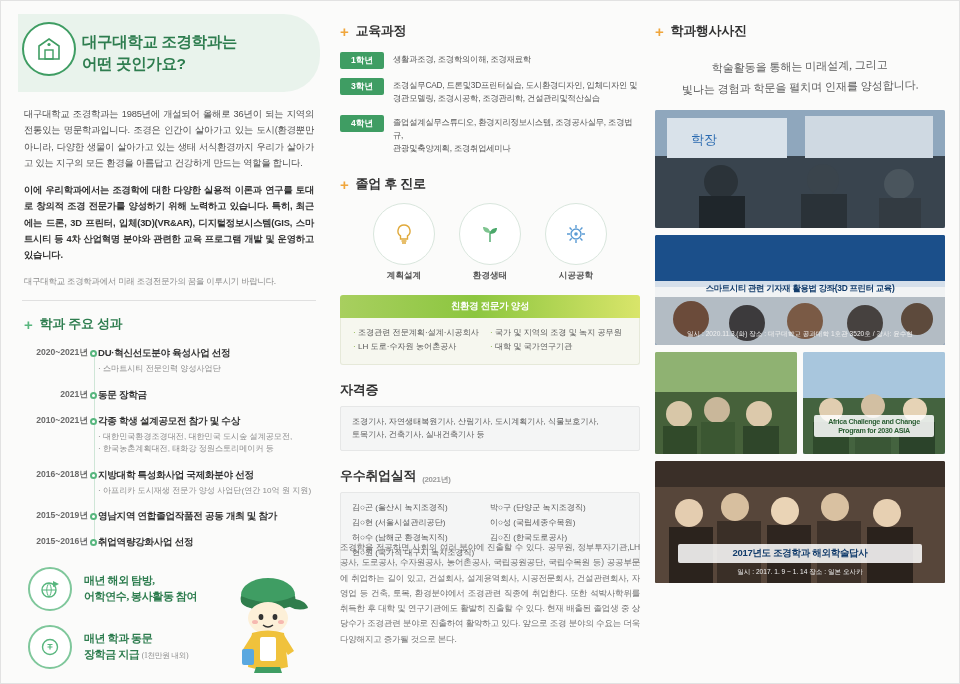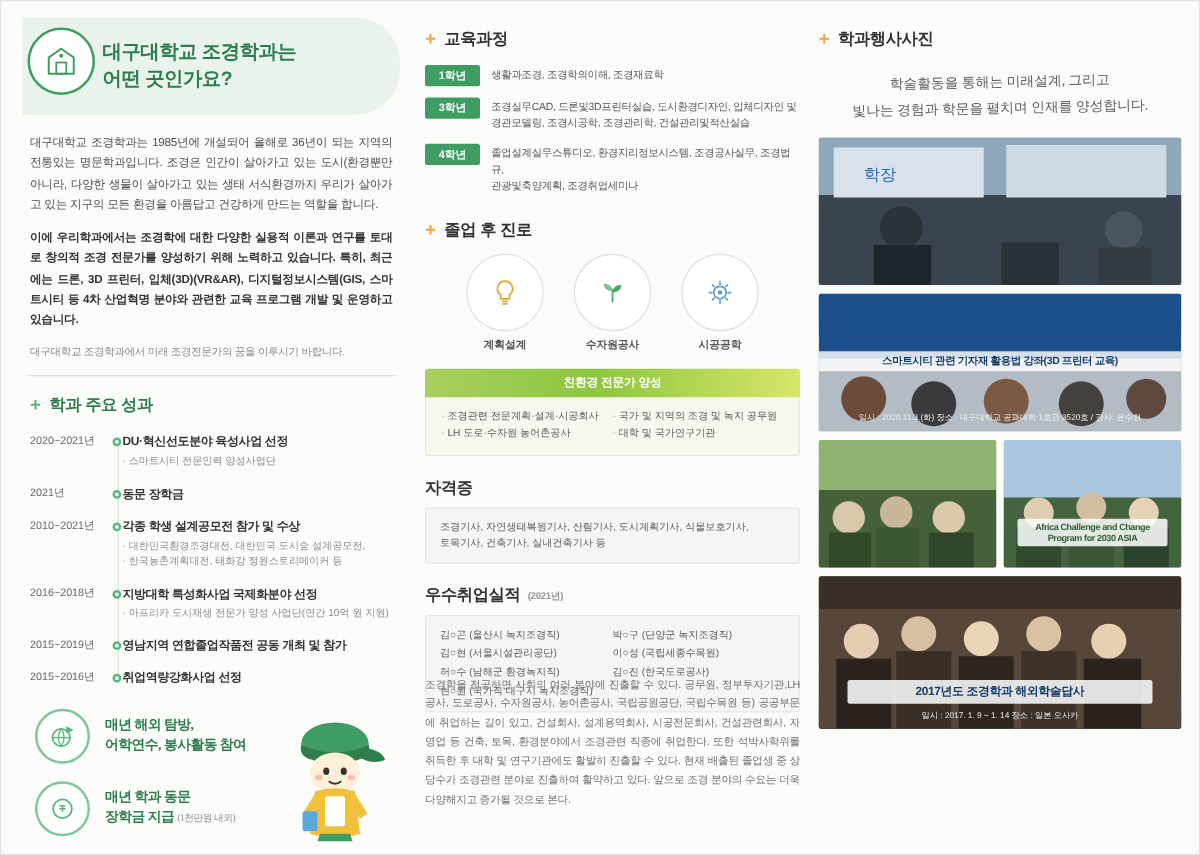--- a/index.html
+++ b/index.html
@@ -80,21 +80,21 @@
 
   
   .timeline{ margin:14px 0 0 6px; position:relative; padding-left:74px; }
   .timeline:before{
     content:""; position:absolute; left:70px; top:6px; bottom:6px;
     width:1px; background:#cfe6d7;
   }
   .tl-row{ position:relative; margin-bottom:13px; }
   .tl-year{
     position:absolute; left:-74px; top:0; width:64px;
-    font-size:8.6px; color:#6a6a6a; font-weight:normal;
+    text-align:right; font-size:8.6px; color:#6a6a6a; font-weight:bold;
   }
   .tl-dot{
     position:absolute; left:-8px; top:3px;
     width:7px; height:7px; border-radius:50%;
     background:#ffffff; border:2px solid #58b67e;
   }
   .tl-main{ font-size:9.6px; font-weight:bold; color:#333; letter-spacing:-0.3px; }
   .tl-sub{ font-size:8.1px; color:#8d8d8d; margin-top:3px; line-height:1.55; }
   .tl-sub div:before{ content:"· "; }
 
@@ -155,21 +155,21 @@
   .eco-col{ flex:1; }
   .eco-li{ font-size:8.1px; color:#5a5a5a; line-height:1.75; }
   .eco-li:before{ content:"· "; color:#8cb84a; }
 
   
   .plain-box{
     background:#f4f5f5; border:1px solid #e6e7e7;
     padding:8px 11px; font-size:8.1px; color:#5a5a5a; line-height:1.7;
     border-radius:2px;
   }
-  .emp-head{ display:flex; align-items:center; gap:6px; }
+  .emp-head{ display:flex; align-items:flex-end; gap:6px; }
   .emp-year{ font-size:7.8px; color:#9a9a9a; }
   .emp-grid{ display:flex; }
   .emp-col{ flex:1; }
   .emp-li{ font-size:8.1px; color:#5a5a5a; line-height:1.85; }
 
   
   .bottom-note{
     position:absolute; left:340px; top:540px; width:300px;
   }
   .bottom-note p{
@@ -401,21 +401,21 @@
             <div class="career-lbl">계획설계</div>
           </div>
           <div class="career-item">
             <div class="career-circ">
               <svg width="26" height="26" viewBox="0 0 26 26" aria-hidden="true">
                 <path d="M13 21V10" stroke="#4aa86a" stroke-width="1.4"></path>
                 <path d="M13 12c-5 0-7-3-7-6 4 0 7 2 7 6z" fill="#7ec48f"></path>
                 <path d="M13 13c5 0 7-3 7-6-4 0-7 2-7 6z" fill="#4aa86a"></path>
               </svg>
             </div>
-            <div class="career-lbl">수자원공사</div>
+            <div class="career-lbl">환경생태</div>
           </div>
           <div class="career-item">
             <div class="career-circ">
               <svg width="26" height="26" viewBox="0 0 26 26" aria-hidden="true">
                 <circle cx="13" cy="13" r="5" fill="none" stroke="#5a9bd4" stroke-width="1.4"></circle>
                 <circle cx="13" cy="13" r="1.8" fill="#5a9bd4"></circle>
                 <g stroke="#5a9bd4" stroke-width="1.4">
                   <path d="M13 4v3M13 19v3M4 13h3M19 13h3M6.6 6.6l2.1 2.1M17.3 17.3l2.1 2.1M19.4 6.6l-2.1 2.1M8.7 17.3l-2.1 2.1"></path>
                 </g>
               </svg>

